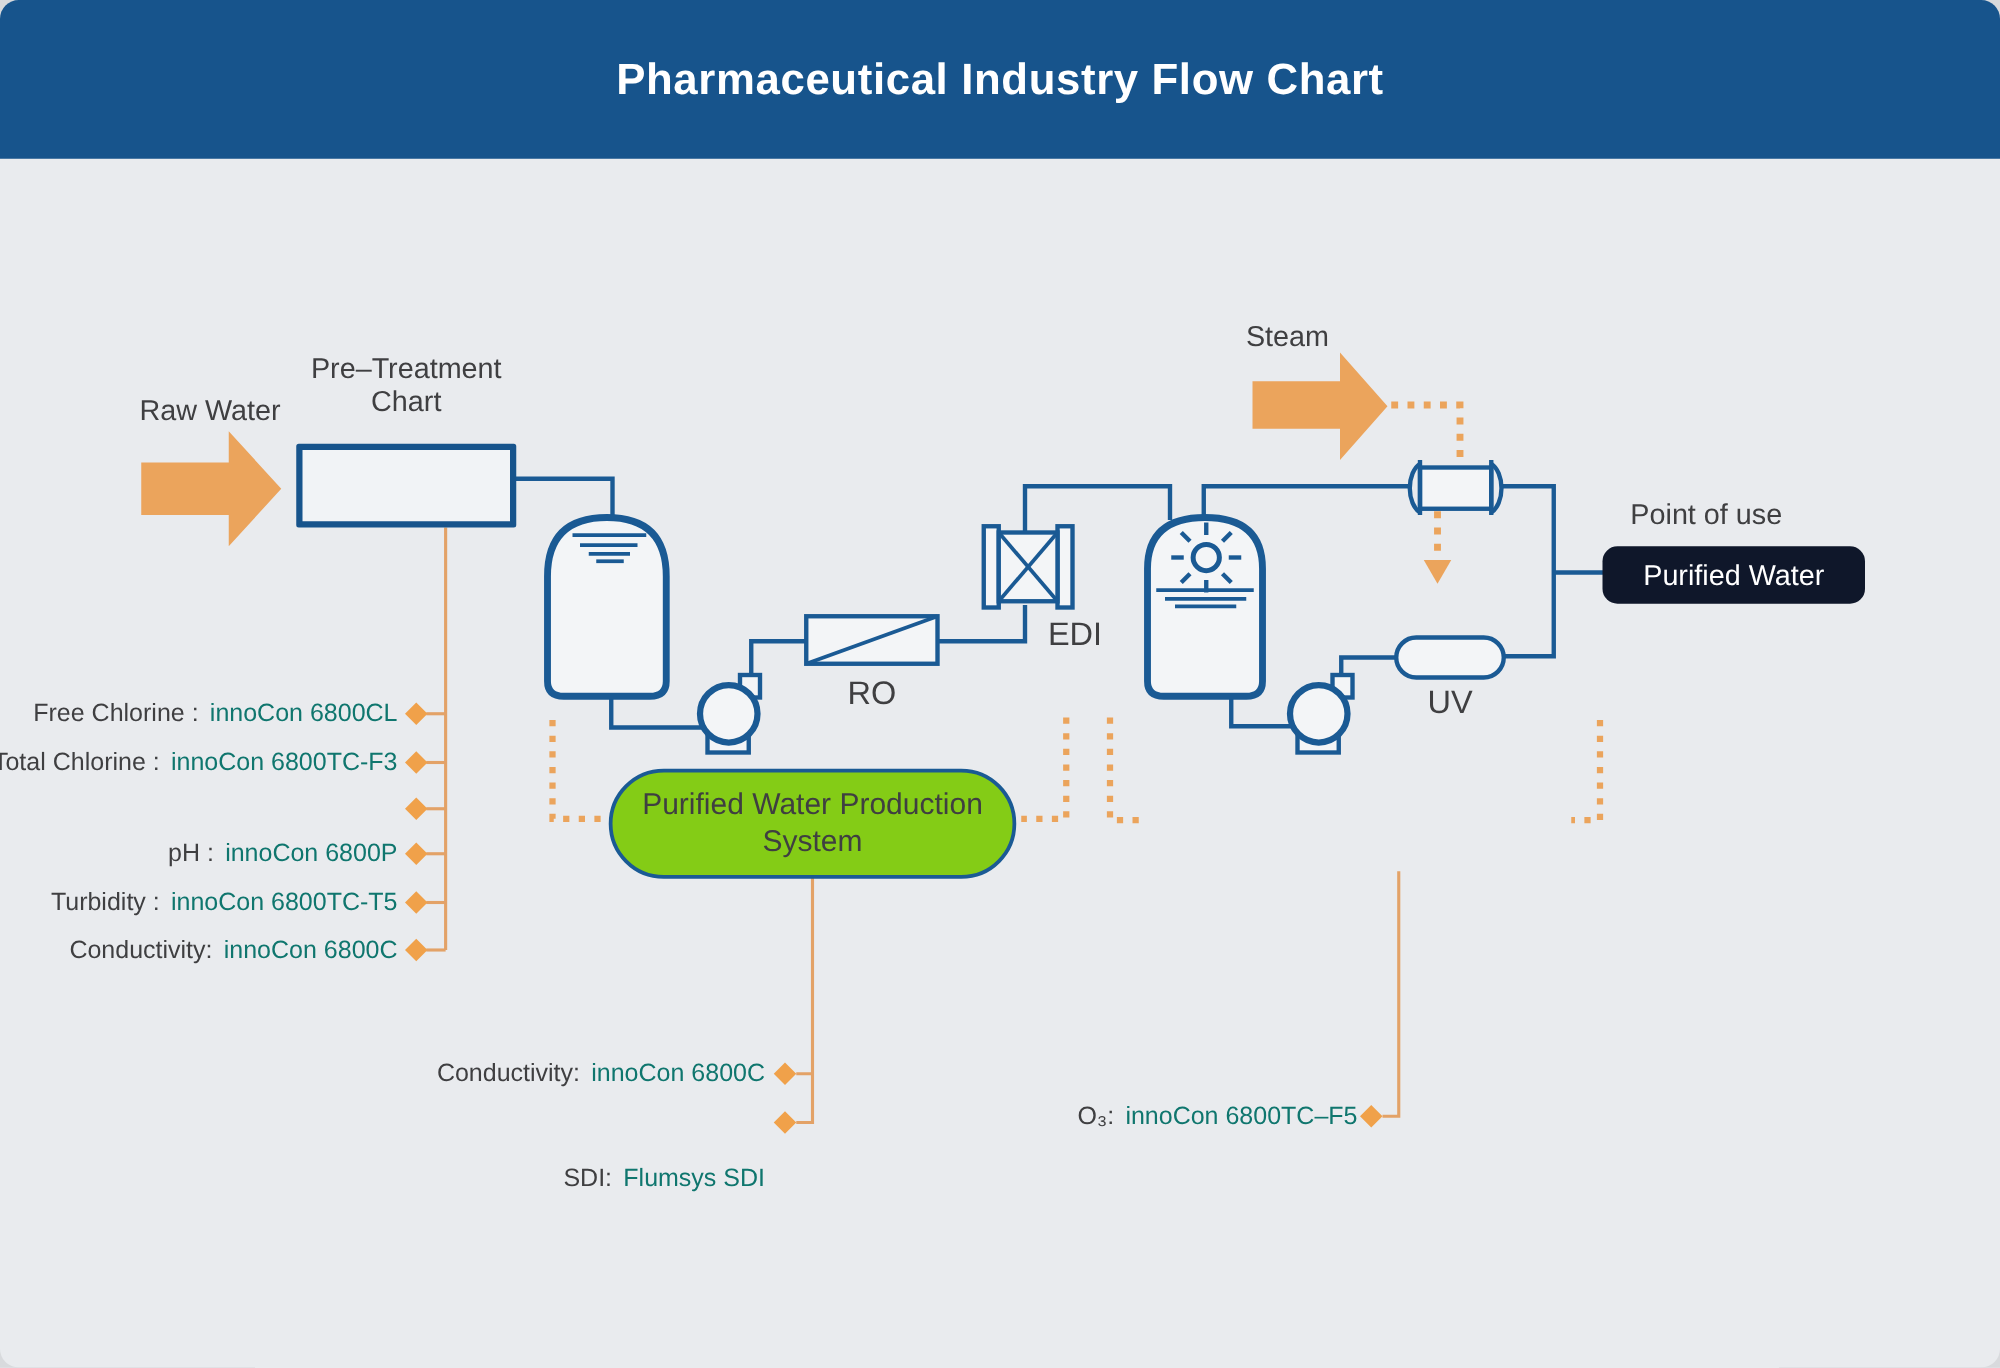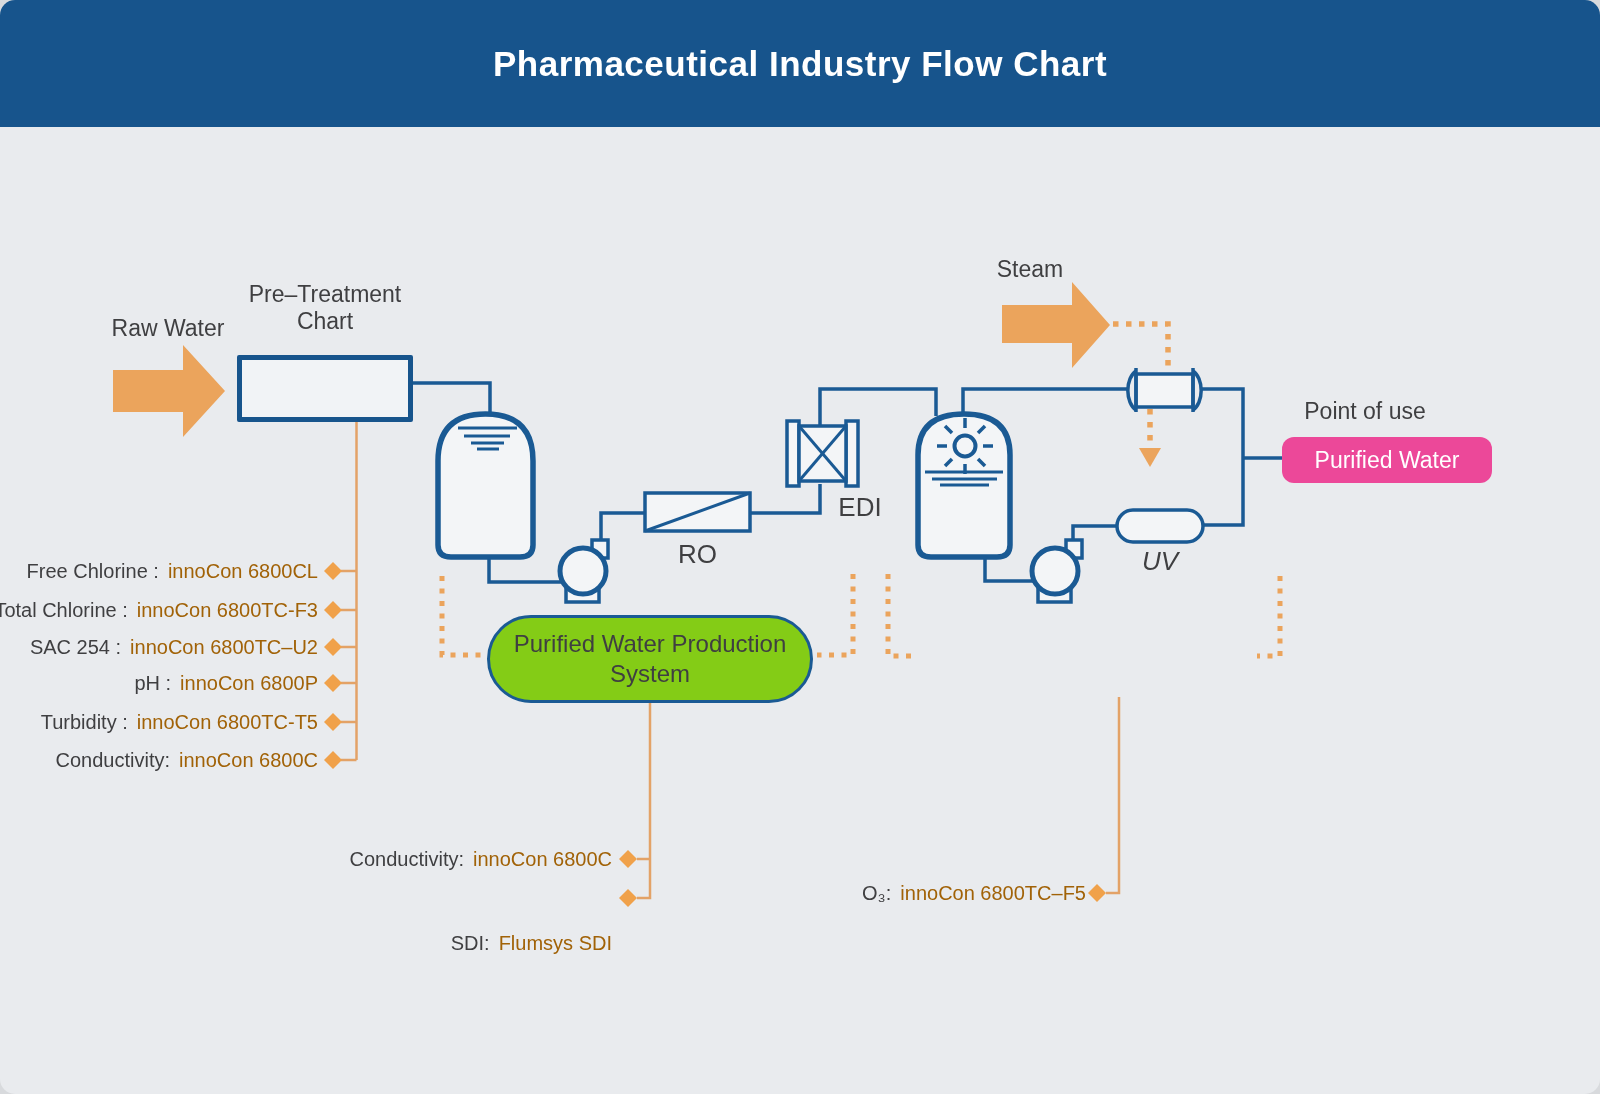--- a/index.html
+++ b/index.html
@@ -27,29 +27,29 @@
   }
   .stadium{
     position:absolute;box-sizing:border-box;border:3px solid #1a5a94;border-radius:46px;
     background:#84cc16;display:flex;align-items:center;justify-content:center;
     text-align:center;color:#3f3f41;font-size:24px;line-height:1.25;padding:0 12px;
   }
   .prod-box{left:487px;top:615px;width:326px;height:88px;}
   .supply-box{left:918px;top:610px;width:330px;height:87px;}
   .purified-box{
     position:absolute;left:1282px;top:437px;width:210px;height:46px;border-radius:12px;
-    background:#ec4899;color:#ffffff;font-size:23px;display:flex;align-items:center;
+    background:#0f172a;color:#ffffff;font-size:23px;display:flex;align-items:center;
     justify-content:center;
   }
   .sensor-row{
     position:absolute;white-space:nowrap;font-size:20px;line-height:28px;height:28px;
     text-align:right;color:#3f3f41;
   }
   .sensor-row .s-label{color:#3f3f41;}
-  .sensor-row .s-value{color:#a16207;margin-left:9px;}
+  .sensor-row .s-value{color:#0f766e;margin-left:9px;}
 </style>
 </head>
 <body>
 
 <div class="canvas">
 
   <svg class="svg-layer" width="1600" height="1094" viewBox="0 0 1600 1094">
 
     <g>
       <polygon points="113,370 183,370 183,345 225,391 183,437 183,412 113,412" fill="#eba45c"></polygon>
@@ -184,44 +184,41 @@
     <span>Pre–Treatment</span>
     <span>Chart</span>
   </div>
 
   <div class="lbl lbl-23" style="left:960px;top:256px;width:140px;">Steam</div>
 
   <div class="lbl lbl-26" style="left:645px;top:539px;width:105px;">RO</div>
 
   <div class="lbl lbl-26" style="left:820px;top:492px;width:80px;">EDI</div>
 
-  <div class="lbl lbl-26" style="left:1117px;top:546px;width:86px;font-style:italic;">UV</div>
+  <div class="lbl lbl-26" style="left:1117px;top:546px;width:86px;">UV</div>
 
   <div class="lbl lbl-23" style="left:1290px;top:398px;width:150px;">Point of use</div>
 
   <div class="pretreat-box"></div>
 
   <div class="stadium prod-box">
     <span>Purified Water Production System</span>
   </div>
 
 
   <div class="purified-box">
     <span>Purified Water</span>
   </div>
 
   <div class="sensor-row" style="top:557px;right:1282px;">
     <span class="s-label">Free Chlorine :</span><span class="s-value">innoCon 6800CL</span>
   </div>
   <div class="sensor-row" style="top:596px;right:1282px;">
     <span class="s-label">Total Chlorine :</span><span class="s-value">innoCon 6800TC-F3</span>
   </div>
-  <div class="sensor-row" style="top:633px;right:1282px;">
-    <span class="s-label">SAC 254 :</span><span class="s-value">innoCon 6800TC–U2</span>
-  </div>
   <div class="sensor-row" style="top:669px;right:1282px;">
     <span class="s-label">pH :</span><span class="s-value">innoCon 6800P</span>
   </div>
   <div class="sensor-row" style="top:708px;right:1282px;">
     <span class="s-label">Turbidity :</span><span class="s-value">innoCon 6800TC-T5</span>
   </div>
   <div class="sensor-row" style="top:746px;right:1282px;">
     <span class="s-label">Conductivity:</span><span class="s-value">innoCon 6800C</span>
   </div>
 

